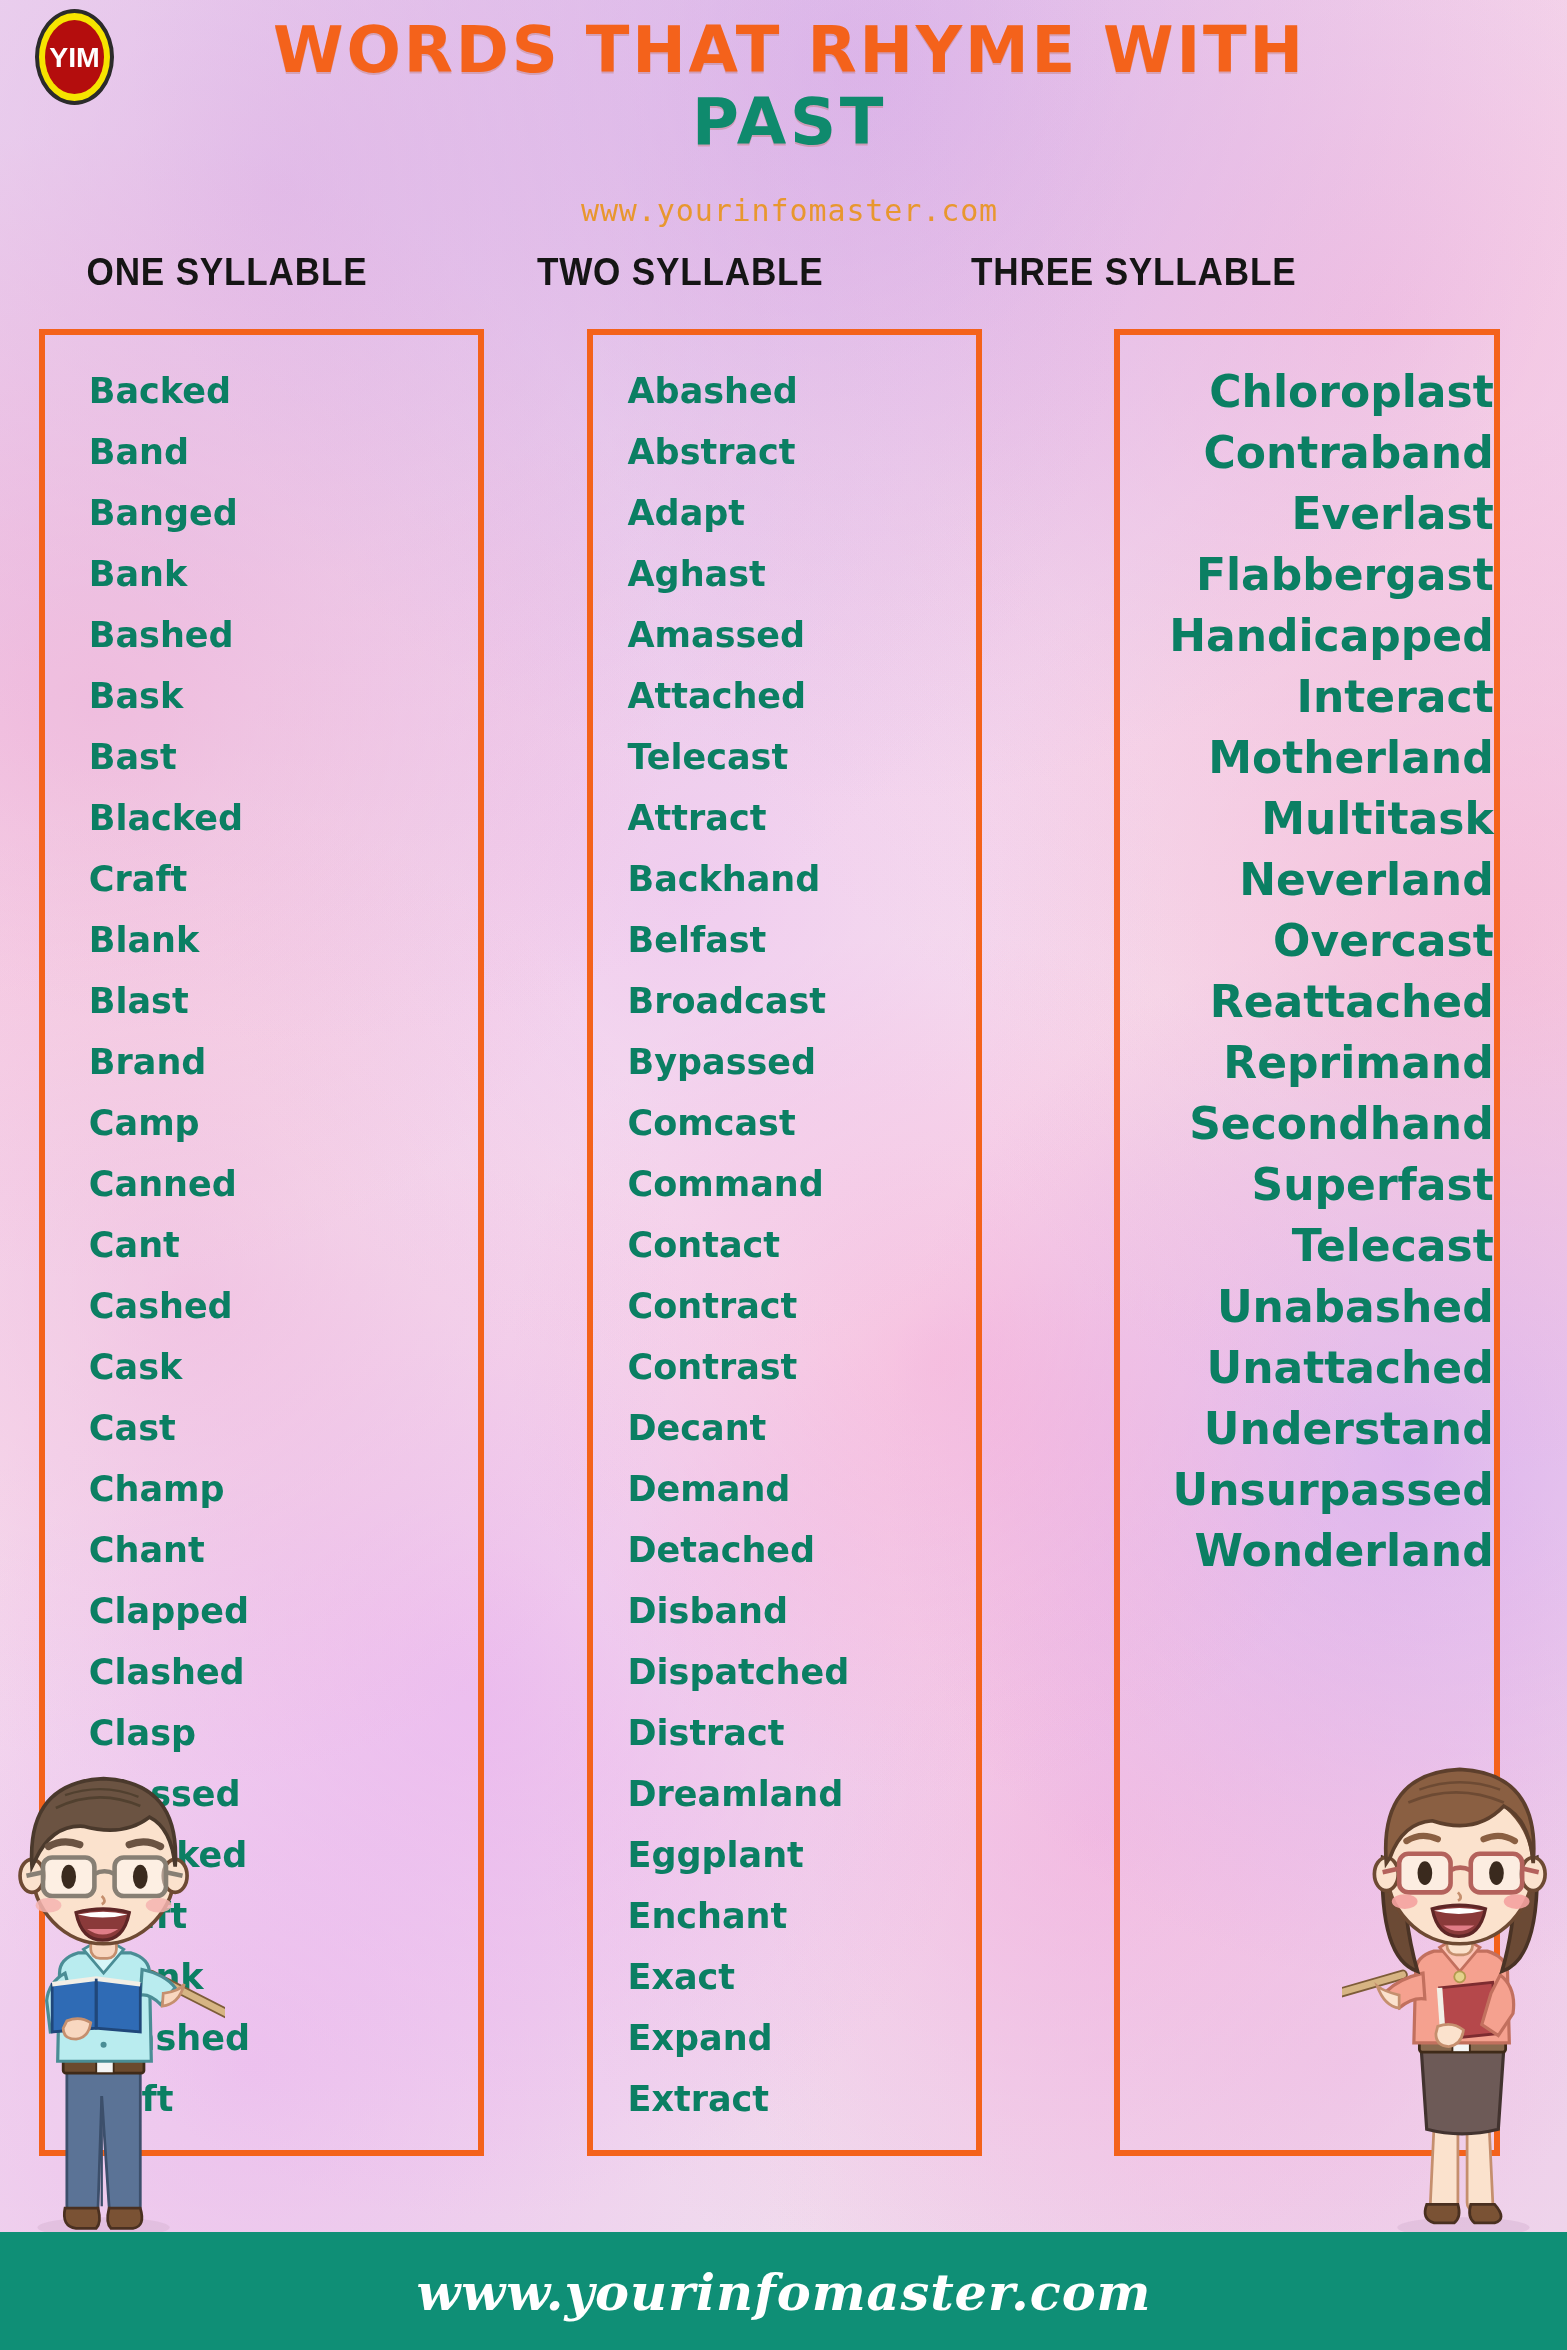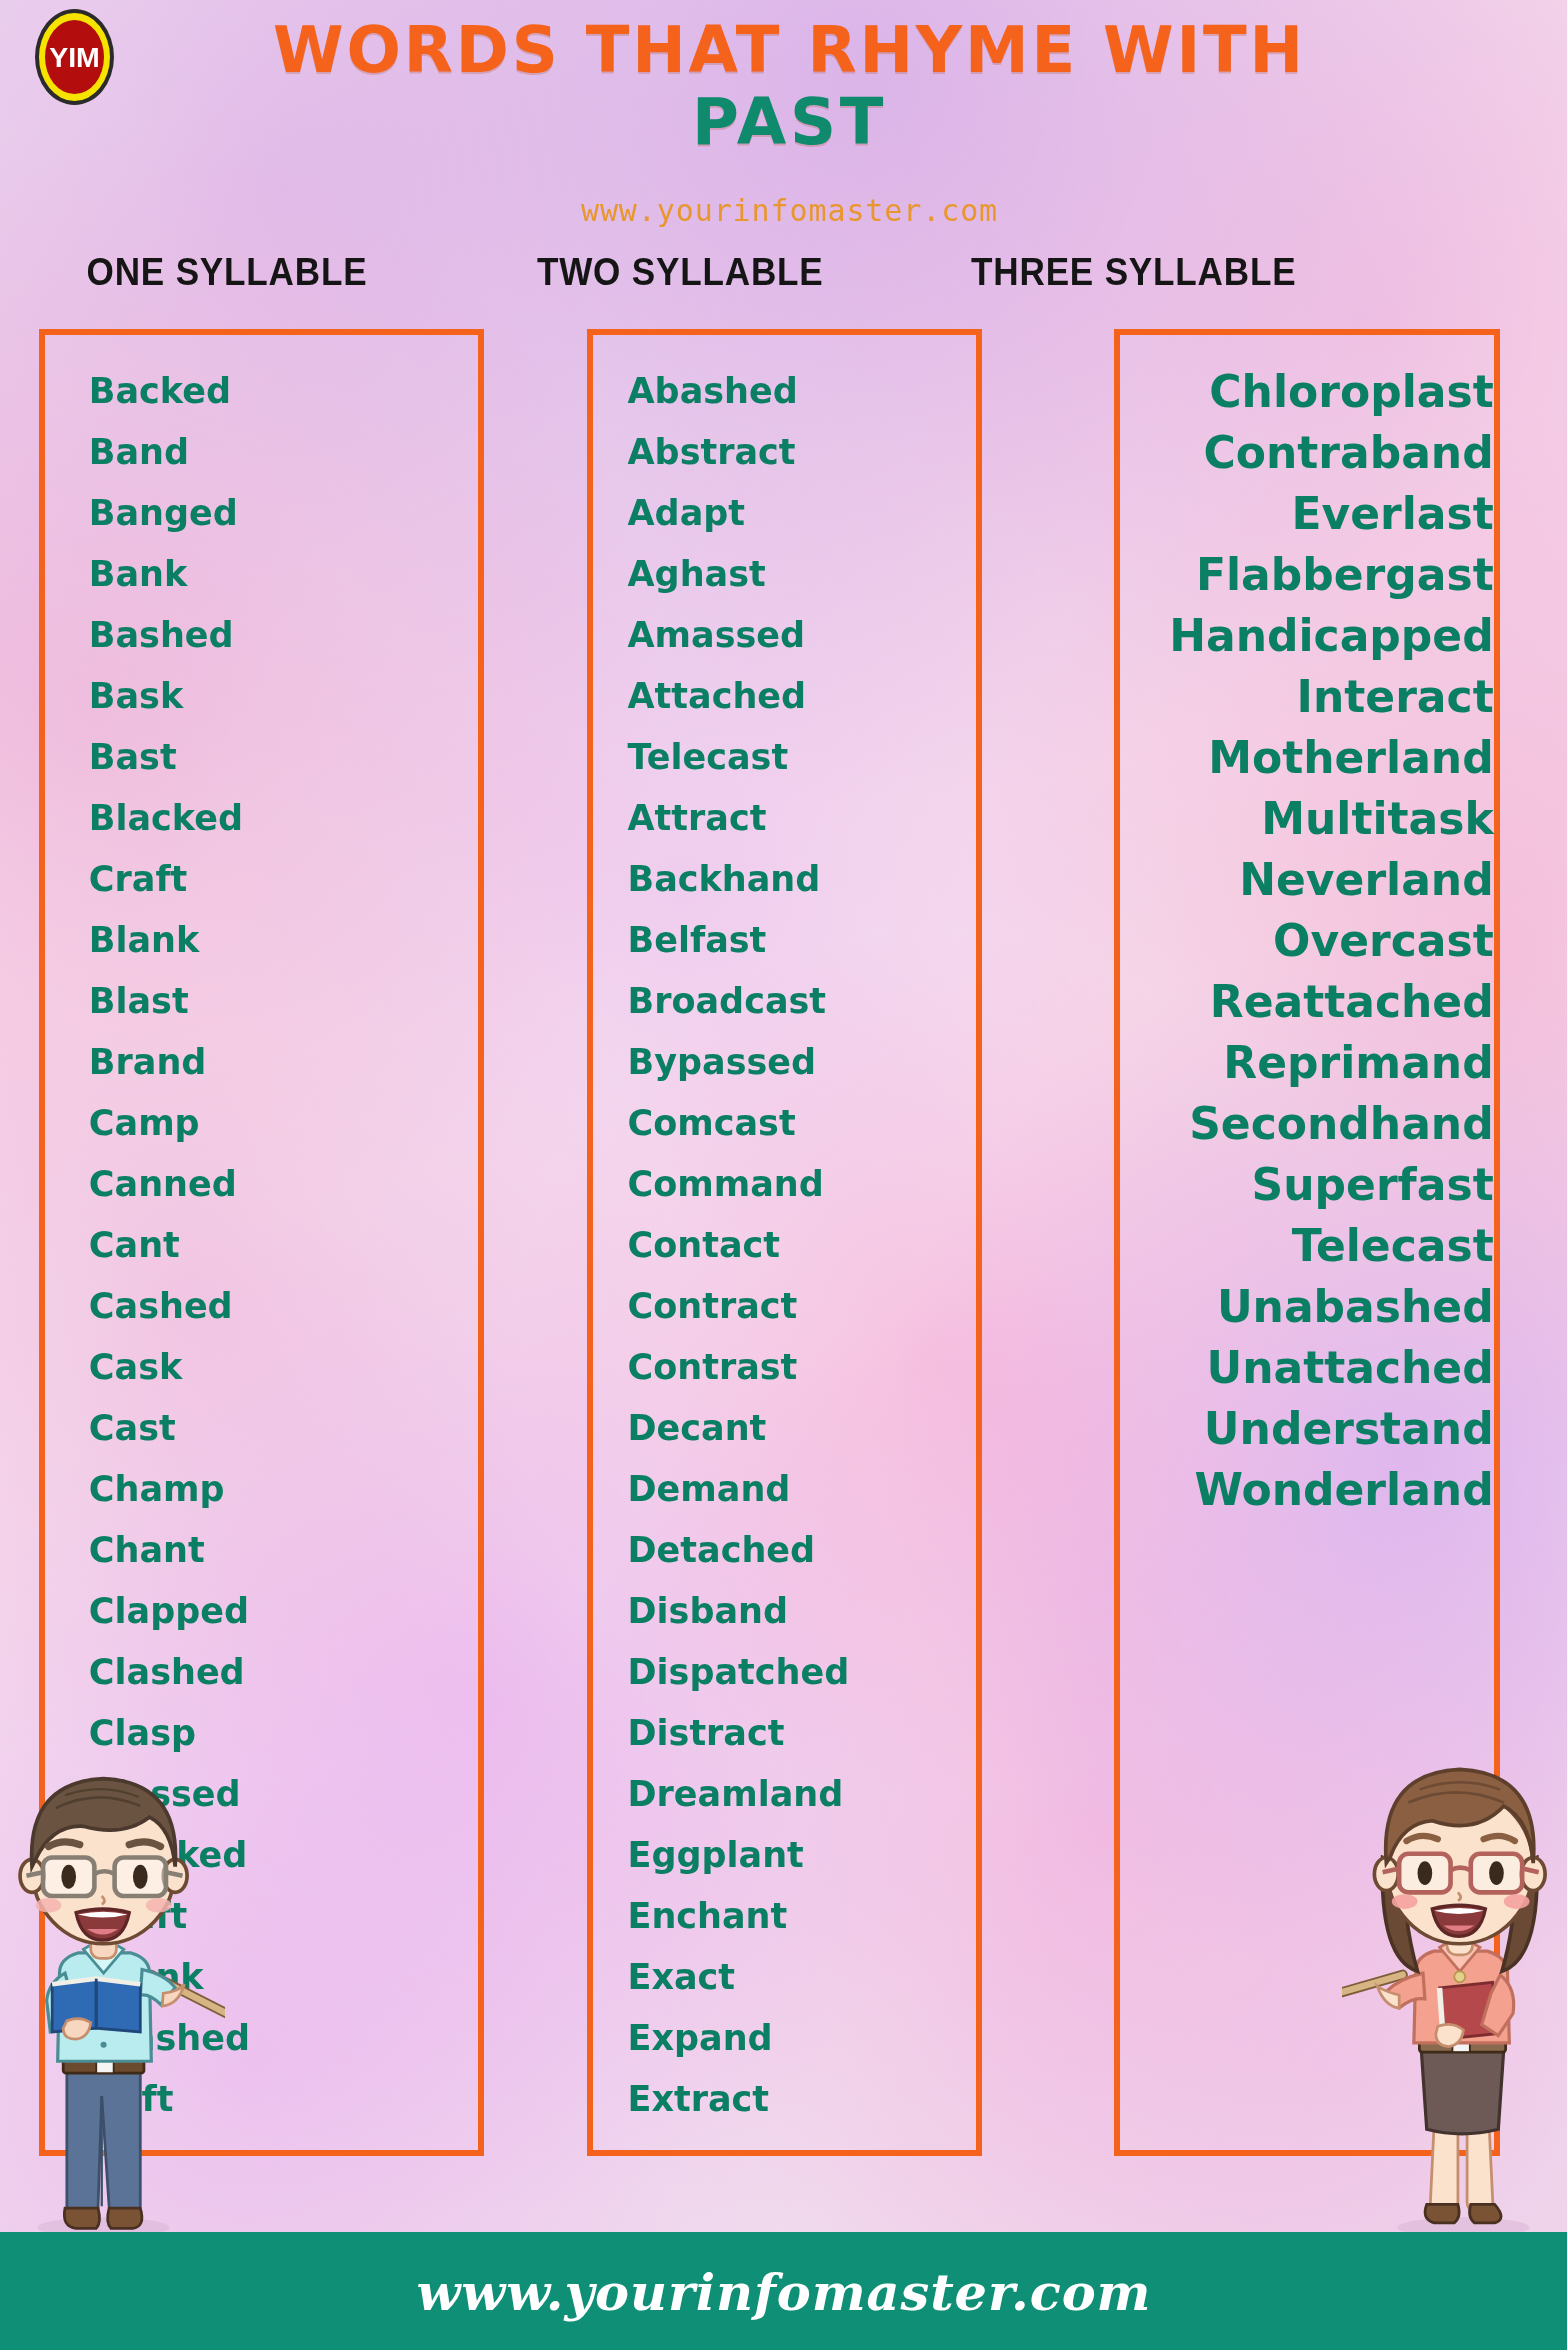--- a/index.html
+++ b/index.html
@@ -228,20 +228,21 @@
             <div class="w">Neverland</div>
             <div class="w">Overcast</div>
             <div class="w">Reattached</div>
             <div class="w">Reprimand</div>
             <div class="w">Secondhand</div>
             <div class="w">Superfast</div>
             <div class="w">Telecast</div>
             <div class="w">Unabashed</div>
             <div class="w">Unattached</div>
             <div class="w">Understand</div>
+            <div class="w">Unsurpassed</div>
             <div class="w">Wonderland</div>
           </div>
       </div>
     </div>
   </div>
 
   <div class="teacher t-male">
     <svg viewBox="0 0 250 560" xmlns="http://www.w3.org/2000/svg">
       <ellipse cx="118" cy="543" rx="72" ry="11" fill="#d9b6d6" opacity="0.55"></ellipse>
 

